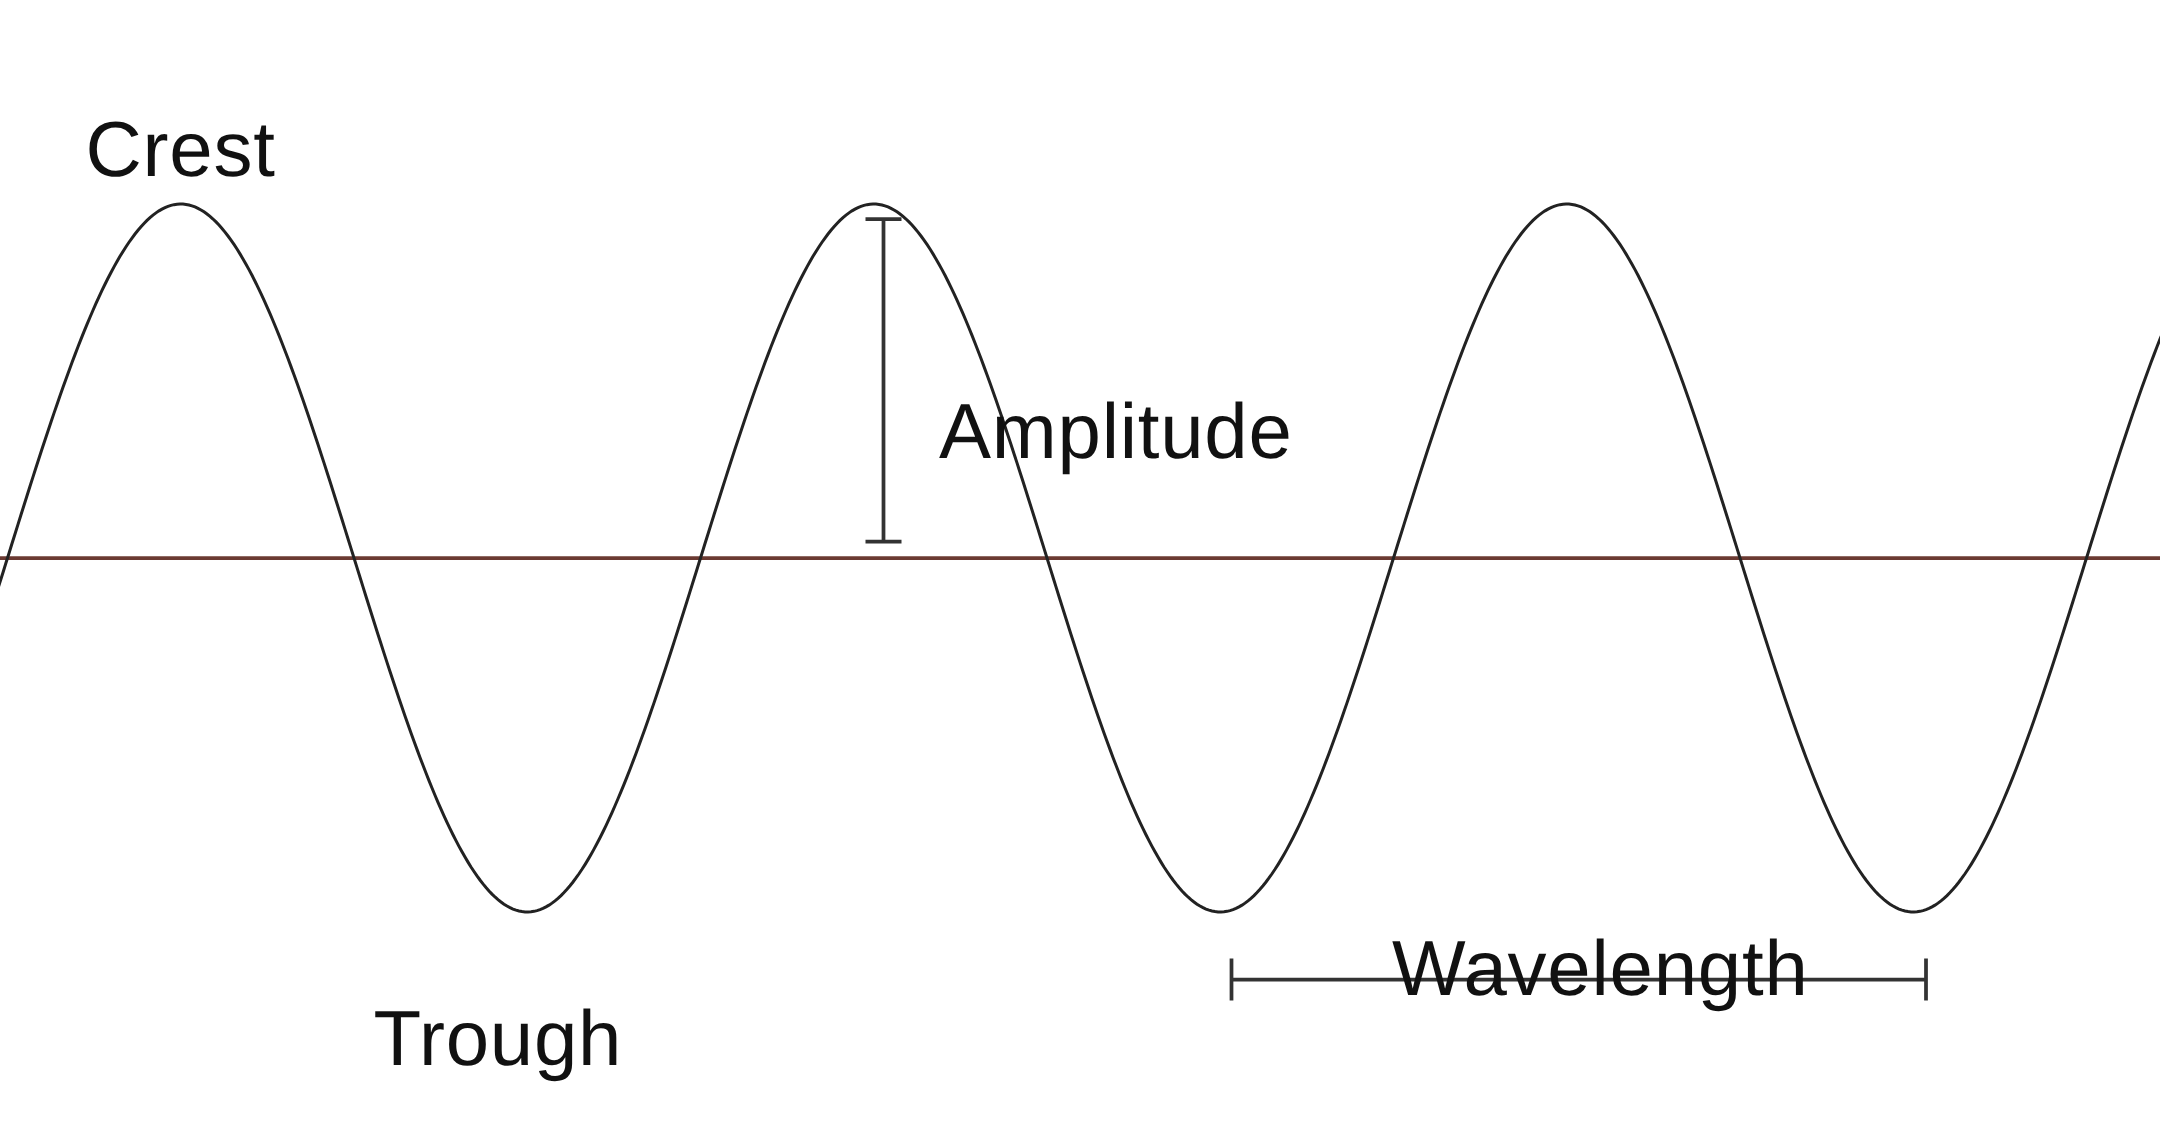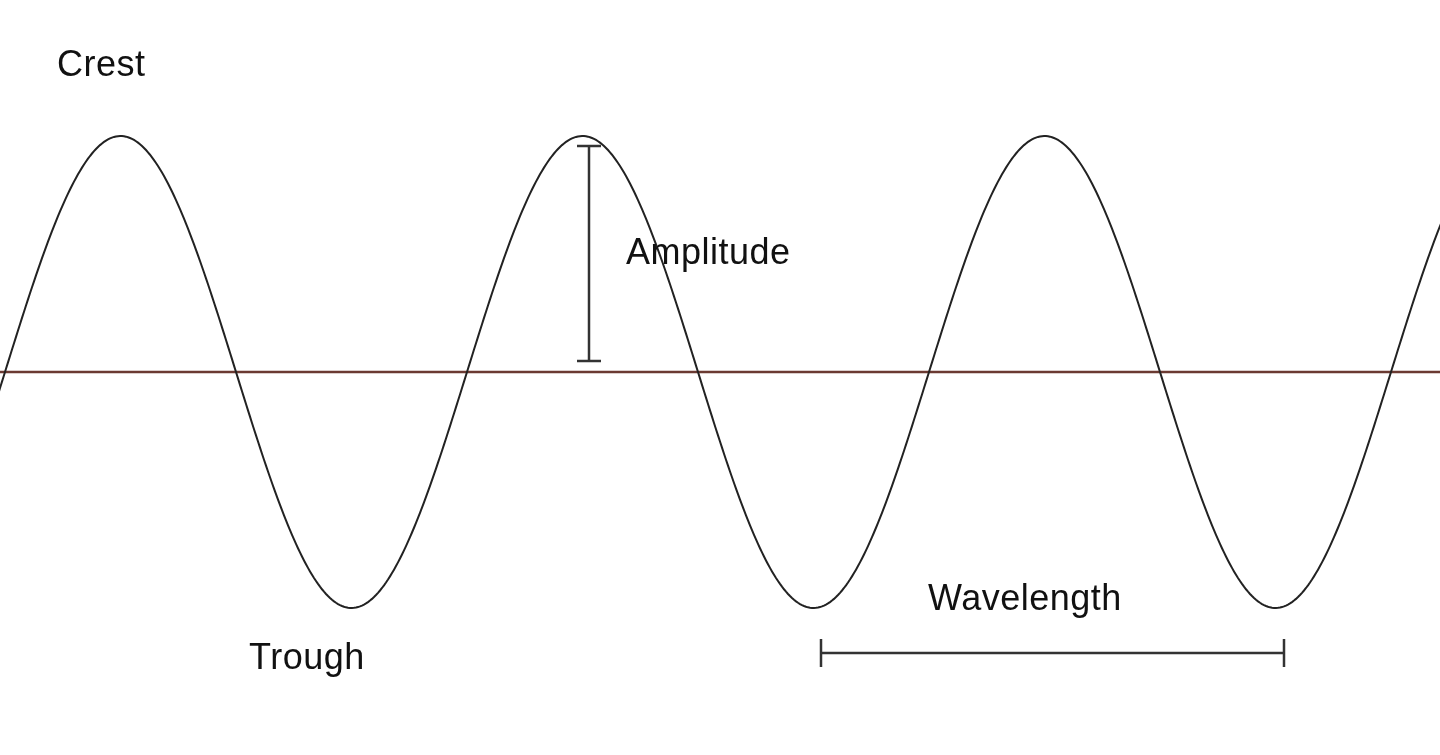--- a/index.html
+++ b/index.html
@@ -1,22 +1,22 @@
 <!DOCTYPE html>
 <html><head>
   <meta charset="utf-8">
   <style>
     html, body { margin: 0; padding: 0; background: #ffffff; }
     body { width: 1440px; height: 755px; overflow: hidden; position: relative; font-family: "Liberation Sans", "DejaVu Sans", sans-serif; }
     #diagram { position: absolute; left: 0; top: 0; width: 1440px; height: 755px; }
-    .label { position: absolute; color: #111111; font-size: 36px; line-height: 1; white-space: nowrap; letter-spacing: 0.5px; }
+    .label { position: absolute; color: #111111; font-size: 52px; line-height: 1; white-space: nowrap; letter-spacing: 0.5px; margin-top: 28px; }
     #lbl-crest { left: 57px; top: 46px; }
     #lbl-amplitude { left: 626px; top: 234px; }
     #lbl-trough { left: 249px; top: 639px; }
-    #lbl-wavelength { left: 928px; top: 580px; }
+    #lbl-wavelength { left: 928px; top: 592px; }
   </style>
 </head>
 <body>
 
 <svg id="diagram" viewBox="0 0 1440 755" xmlns="http://www.w3.org/2000/svg">
   <line id="baseline" x1="0" y1="372" x2="1440" y2="372" stroke="#6b3a32" stroke-width="2.5"></line>
   <path id="wave-path" fill="none" stroke="#222222" stroke-width="2" d="M-10 419.81 L-8 413.51 L-6 407.17 L-4 400.81 L-2 394.43 L0 388.04 L2 381.63 L4 375.21 L6 368.79 L8 362.37 L10 355.96 L12 349.57 L14 343.19 L16 336.83 L18 330.49 L20 324.19 L22 317.92 L24 311.69 L26 305.51 L28 299.38 L30 293.30 L32 287.28 L34 281.32 L36 275.42 L38 269.60 L40 263.86 L42 258.19 L44 252.61 L46 247.12 L48 241.72 L50 236.42 L52 231.21 L54 226.11 L56 221.12 L58 216.24 L60 211.48 L62 206.83 L64 202.31 L66 197.91 L68 193.64 L70 189.51 L72 185.50 L74 181.64 L76 177.92 L78 174.34 L80 170.90 L82 167.62 L84 164.48 L86 161.50 L88 158.68 L90 156.01 L92 153.51 L94 151.16 L96 148.98 L98 146.96 L100 145.11 L102 143.43 L104 141.92 L106 140.57 L108 139.40 L110 138.40 L112 137.58 L114 136.92 L116 136.44 L118 136.14 L120 136.01 L122 136.05 L124 136.27 L126 136.66 L128 137.23 L130 137.97 L132 138.88 L134 139.97 L136 141.22 L138 142.65 L140 144.25 L142 146.02 L144 147.95 L146 150.05 L148 152.31 L150 154.74 L152 157.33 L154 160.07 L156 162.98 L158 166.03 L160 169.24 L162 172.60 L164 176.11 L166 179.76 L168 183.55 L170 187.49 L172 191.56 L174 195.76 L176 200.10 L178 204.56 L180 209.14 L182 213.85 L184 218.67 L186 223.61 L188 228.65 L190 233.80 L192 239.06 L194 244.41 L196 249.86 L198 255.39 L200 261.02 L202 266.72 L204 272.50 L206 278.36 L208 284.29 L210 290.28 L212 296.33 L214 302.44 L216 308.60 L218 314.80 L220 321.05 L222 327.34 L224 333.66 L226 340.00 L228 346.37 L230 352.76 L232 359.17 L234 365.58 L236 372.00 L238 378.42 L240 384.83 L242 391.24 L244 397.63 L246 404.00 L248 410.34 L250 416.66 L252 422.95 L254 429.20 L256 435.40 L258 441.56 L260 447.67 L262 453.72 L264 459.71 L266 465.64 L268 471.50 L270 477.28 L272 482.98 L274 488.61 L276 494.14 L278 499.59 L280 504.94 L282 510.20 L284 515.35 L286 520.39 L288 525.33 L290 530.15 L292 534.86 L294 539.44 L296 543.90 L298 548.24 L300 552.44 L302 556.51 L304 560.45 L306 564.24 L308 567.89 L310 571.40 L312 574.76 L314 577.97 L316 581.02 L318 583.93 L320 586.67 L322 589.26 L324 591.69 L326 593.95 L328 596.05 L330 597.98 L332 599.75 L334 601.35 L336 602.78 L338 604.03 L340 605.12 L342 606.03 L344 606.77 L346 607.34 L348 607.73 L350 607.95 L352 607.99 L354 607.86 L356 607.56 L358 607.08 L360 606.42 L362 605.60 L364 604.60 L366 603.43 L368 602.08 L370 600.57 L372 598.89 L374 597.04 L376 595.02 L378 592.84 L380 590.49 L382 587.99 L384 585.32 L386 582.50 L388 579.52 L390 576.38 L392 573.10 L394 569.66 L396 566.08 L398 562.36 L400 558.50 L402 554.49 L404 550.36 L406 546.09 L408 541.69 L410 537.17 L412 532.52 L414 527.76 L416 522.88 L418 517.89 L420 512.79 L422 507.58 L424 502.28 L426 496.88 L428 491.39 L430 485.81 L432 480.14 L434 474.40 L436 468.58 L438 462.68 L440 456.72 L442 450.70 L444 444.62 L446 438.49 L448 432.31 L450 426.08 L452 419.81 L454 413.51 L456 407.17 L458 400.81 L460 394.43 L462 388.04 L464 381.63 L466 375.21 L468 368.79 L470 362.37 L472 355.96 L474 349.57 L476 343.19 L478 336.83 L480 330.49 L482 324.19 L484 317.92 L486 311.69 L488 305.51 L490 299.38 L492 293.30 L494 287.28 L496 281.32 L498 275.42 L500 269.60 L502 263.86 L504 258.19 L506 252.61 L508 247.12 L510 241.72 L512 236.42 L514 231.21 L516 226.11 L518 221.12 L520 216.24 L522 211.48 L524 206.83 L526 202.31 L528 197.91 L530 193.64 L532 189.51 L534 185.50 L536 181.64 L538 177.92 L540 174.34 L542 170.90 L544 167.62 L546 164.48 L548 161.50 L550 158.68 L552 156.01 L554 153.51 L556 151.16 L558 148.98 L560 146.96 L562 145.11 L564 143.43 L566 141.92 L568 140.57 L570 139.40 L572 138.40 L574 137.58 L576 136.92 L578 136.44 L580 136.14 L582 136.01 L584 136.05 L586 136.27 L588 136.66 L590 137.23 L592 137.97 L594 138.88 L596 139.97 L598 141.22 L600 142.65 L602 144.25 L604 146.02 L606 147.95 L608 150.05 L610 152.31 L612 154.74 L614 157.33 L616 160.07 L618 162.98 L620 166.03 L622 169.24 L624 172.60 L626 176.11 L628 179.76 L630 183.55 L632 187.49 L634 191.56 L636 195.76 L638 200.10 L640 204.56 L642 209.14 L644 213.85 L646 218.67 L648 223.61 L650 228.65 L652 233.80 L654 239.06 L656 244.41 L658 249.86 L660 255.39 L662 261.02 L664 266.72 L666 272.50 L668 278.36 L670 284.29 L672 290.28 L674 296.33 L676 302.44 L678 308.60 L680 314.80 L682 321.05 L684 327.34 L686 333.66 L688 340.00 L690 346.37 L692 352.76 L694 359.17 L696 365.58 L698 372.00 L700 378.42 L702 384.83 L704 391.24 L706 397.63 L708 404.00 L710 410.34 L712 416.66 L714 422.95 L716 429.20 L718 435.40 L720 441.56 L722 447.67 L724 453.72 L726 459.71 L728 465.64 L730 471.50 L732 477.28 L734 482.98 L736 488.61 L738 494.14 L740 499.59 L742 504.94 L744 510.20 L746 515.35 L748 520.39 L750 525.33 L752 530.15 L754 534.86 L756 539.44 L758 543.90 L760 548.24 L762 552.44 L764 556.51 L766 560.45 L768 564.24 L770 567.89 L772 571.40 L774 574.76 L776 577.97 L778 581.02 L780 583.93 L782 586.67 L784 589.26 L786 591.69 L788 593.95 L790 596.05 L792 597.98 L794 599.75 L796 601.35 L798 602.78 L800 604.03 L802 605.12 L804 606.03 L806 606.77 L808 607.34 L810 607.73 L812 607.95 L814 607.99 L816 607.86 L818 607.56 L820 607.08 L822 606.42 L824 605.60 L826 604.60 L828 603.43 L830 602.08 L832 600.57 L834 598.89 L836 597.04 L838 595.02 L840 592.84 L842 590.49 L844 587.99 L846 585.32 L848 582.50 L850 579.52 L852 576.38 L854 573.10 L856 569.66 L858 566.08 L860 562.36 L862 558.50 L864 554.49 L866 550.36 L868 546.09 L870 541.69 L872 537.17 L874 532.52 L876 527.76 L878 522.88 L880 517.89 L882 512.79 L884 507.58 L886 502.28 L888 496.88 L890 491.39 L892 485.81 L894 480.14 L896 474.40 L898 468.58 L900 462.68 L902 456.72 L904 450.70 L906 444.62 L908 438.49 L910 432.31 L912 426.08 L914 419.81 L916 413.51 L918 407.17 L920 400.81 L922 394.43 L924 388.04 L926 381.63 L928 375.21 L930 368.79 L932 362.37 L934 355.96 L936 349.57 L938 343.19 L940 336.83 L942 330.49 L944 324.19 L946 317.92 L948 311.69 L950 305.51 L952 299.38 L954 293.30 L956 287.28 L958 281.32 L960 275.42 L962 269.60 L964 263.86 L966 258.19 L968 252.61 L970 247.12 L972 241.72 L974 236.42 L976 231.21 L978 226.11 L980 221.12 L982 216.24 L984 211.48 L986 206.83 L988 202.31 L990 197.91 L992 193.64 L994 189.51 L996 185.50 L998 181.64 L1000 177.92 L1002 174.34 L1004 170.90 L1006 167.62 L1008 164.48 L1010 161.50 L1012 158.68 L1014 156.01 L1016 153.51 L1018 151.16 L1020 148.98 L1022 146.96 L1024 145.11 L1026 143.43 L1028 141.92 L1030 140.57 L1032 139.40 L1034 138.40 L1036 137.58 L1038 136.92 L1040 136.44 L1042 136.14 L1044 136.01 L1046 136.05 L1048 136.27 L1050 136.66 L1052 137.23 L1054 137.97 L1056 138.88 L1058 139.97 L1060 141.22 L1062 142.65 L1064 144.25 L1066 146.02 L1068 147.95 L1070 150.05 L1072 152.31 L1074 154.74 L1076 157.33 L1078 160.07 L1080 162.98 L1082 166.03 L1084 169.24 L1086 172.60 L1088 176.11 L1090 179.76 L1092 183.55 L1094 187.49 L1096 191.56 L1098 195.76 L1100 200.10 L1102 204.56 L1104 209.14 L1106 213.85 L1108 218.67 L1110 223.61 L1112 228.65 L1114 233.80 L1116 239.06 L1118 244.41 L1120 249.86 L1122 255.39 L1124 261.02 L1126 266.72 L1128 272.50 L1130 278.36 L1132 284.29 L1134 290.28 L1136 296.33 L1138 302.44 L1140 308.60 L1142 314.80 L1144 321.05 L1146 327.34 L1148 333.66 L1150 340.00 L1152 346.37 L1154 352.76 L1156 359.17 L1158 365.58 L1160 372.00 L1162 378.42 L1164 384.83 L1166 391.24 L1168 397.63 L1170 404.00 L1172 410.34 L1174 416.66 L1176 422.95 L1178 429.20 L1180 435.40 L1182 441.56 L1184 447.67 L1186 453.72 L1188 459.71 L1190 465.64 L1192 471.50 L1194 477.28 L1196 482.98 L1198 488.61 L1200 494.14 L1202 499.59 L1204 504.94 L1206 510.20 L1208 515.35 L1210 520.39 L1212 525.33 L1214 530.15 L1216 534.86 L1218 539.44 L1220 543.90 L1222 548.24 L1224 552.44 L1226 556.51 L1228 560.45 L1230 564.24 L1232 567.89 L1234 571.40 L1236 574.76 L1238 577.97 L1240 581.02 L1242 583.93 L1244 586.67 L1246 589.26 L1248 591.69 L1250 593.95 L1252 596.05 L1254 597.98 L1256 599.75 L1258 601.35 L1260 602.78 L1262 604.03 L1264 605.12 L1266 606.03 L1268 606.77 L1270 607.34 L1272 607.73 L1274 607.95 L1276 607.99 L1278 607.86 L1280 607.56 L1282 607.08 L1284 606.42 L1286 605.60 L1288 604.60 L1290 603.43 L1292 602.08 L1294 600.57 L1296 598.89 L1298 597.04 L1300 595.02 L1302 592.84 L1304 590.49 L1306 587.99 L1308 585.32 L1310 582.50 L1312 579.52 L1314 576.38 L1316 573.10 L1318 569.66 L1320 566.08 L1322 562.36 L1324 558.50 L1326 554.49 L1328 550.36 L1330 546.09 L1332 541.69 L1334 537.17 L1336 532.52 L1338 527.76 L1340 522.88 L1342 517.89 L1344 512.79 L1346 507.58 L1348 502.28 L1350 496.88 L1352 491.39 L1354 485.81 L1356 480.14 L1358 474.40 L1360 468.58 L1362 462.68 L1364 456.72 L1366 450.70 L1368 444.62 L1370 438.49 L1372 432.31 L1374 426.08 L1376 419.81 L1378 413.51 L1380 407.17 L1382 400.81 L1384 394.43 L1386 388.04 L1388 381.63 L1390 375.21 L1392 368.79 L1394 362.37 L1396 355.96 L1398 349.57 L1400 343.19 L1402 336.83 L1404 330.49 L1406 324.19 L1408 317.92 L1410 311.69 L1412 305.51 L1414 299.38 L1416 293.30 L1418 287.28 L1420 281.32 L1422 275.42 L1424 269.60 L1426 263.86 L1428 258.19 L1430 252.61 L1432 247.12 L1434 241.72 L1436 236.42 L1438 231.21 L1440 226.11 L1442 221.12 L1444 216.24 L1446 211.48 L1448 206.83 L1450 202.31"></path>
   <g id="amp-marker" stroke="#333333" stroke-width="2.5">
     <line id="amp-v" x1="589" y1="146" x2="589" y2="361"></line>
     <line id="amp-top" x1="577" y1="146" x2="601" y2="146"></line>

